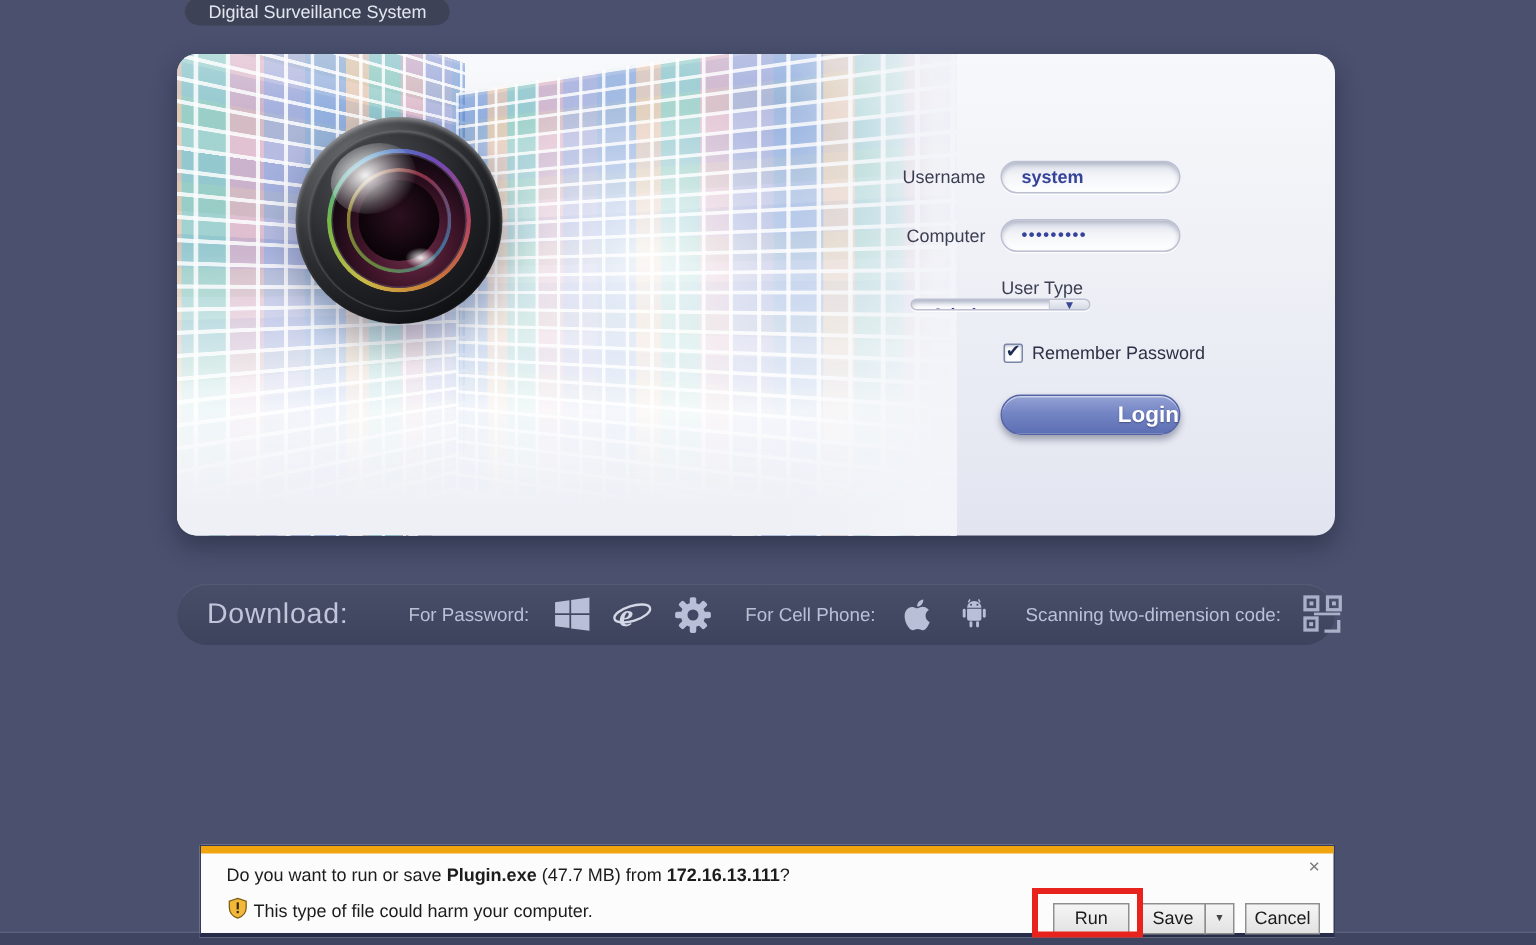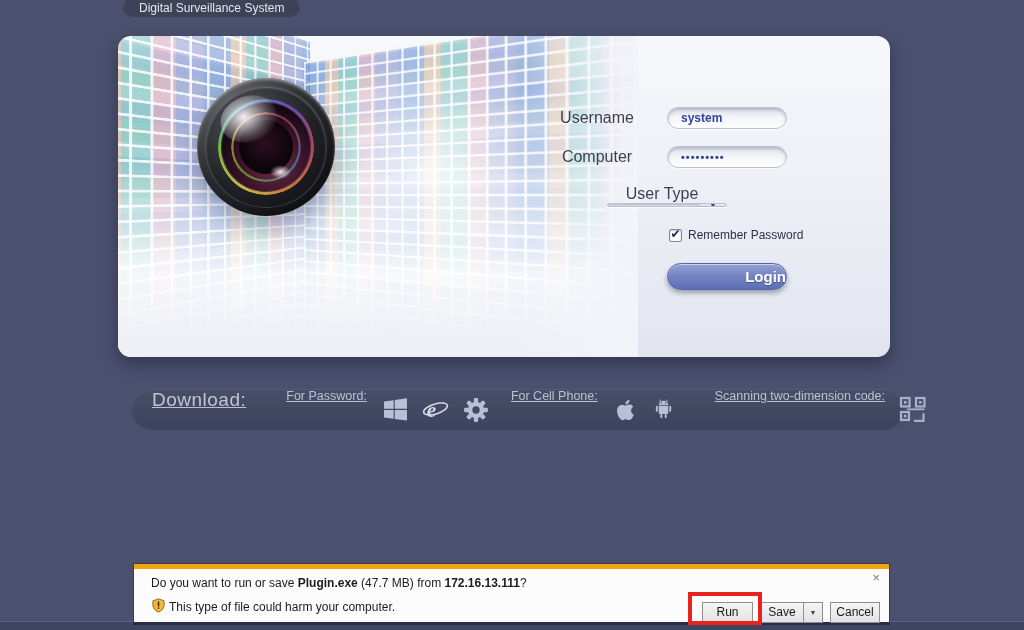--- a/index.html
+++ b/index.html
@@ -55,21 +55,21 @@
     background:radial-gradient(circle at 50% 44%, #2c1020 0%, #10050c 58%, #000 100%); }
   .lens-glint { position:absolute; left:17%; top:13%; width:42%; height:33%; border-radius:50%;
     background:radial-gradient(ellipse at 42% 42%, rgba(255,255,255,.95) 0%, rgba(255,255,255,.25) 52%, rgba(255,255,255,0) 75%);
     transform:rotate(-18deg); }
   .lens-glint-small { position:absolute; left:53%; top:63%; width:15%; height:10%; border-radius:50%;
     background:radial-gradient(ellipse, rgba(255,255,255,.9) 0%, rgba(255,255,255,0) 70%); }
 
   
   .form-row { position:absolute; left:419px; width:260px; height:22px; display:flex; align-items:center; }
   .row-username { top:71px; } .row-password { top:110px; } .row-usertype { top:149px;flex-direction:column; }
-  .form-label { width:120px; text-align:center; margin-right:10px; font-size:16px; color:#3c3f52; }
+  .form-label { width:120px; text-align:right; margin-right:10px; font-size:12px; color:#3c3f52; }
   .field { width:120px; height:22px; border-radius:12px; border:1px solid #bcc0d0;
     background:linear-gradient(180deg,#dcdfe9 0%, #f2f4f8 45%, #ffffff 100%);
     box-shadow:inset 0 2px 3px rgba(110,120,150,.38), 0 1px 0 rgba(255,255,255,.8);
     display:flex; overflow:hidden; }
   .field input { flex:1; min-width:0; border:none; outline:none; background:transparent;
     font-family:"Liberation Sans", sans-serif; font-size:12px; font-weight:bold; color:#35439b; padding:0 0 0 13px; }
   .field input.pw { letter-spacing:1px; font-size:11px; }
   .select-value { flex:1; font-size:12px; font-weight:bold; color:#35439b; line-height:20px; padding-left:13px; }
   .select-cap { width:27px; border-left:1px solid #c6cad8; border-radius:0 12px 12px 0;
     background:linear-gradient(180deg,#eff1f6 0%, #d6dae6 100%); display:flex; align-items:center; justify-content:center;
@@ -80,24 +80,24 @@
     box-shadow:inset 0 1px 2px rgba(90,100,130,.35); }
   .checkbox span { margin-top:-3px; }
   .remember-label { font-size:12px; color:#2e3145; }
   .login-btn { position:absolute; left:549px; top:227px; width:120px; height:27px; border-radius:14px;
     border:1px solid #5664a5; background:linear-gradient(180deg,#94a2d4 0%, #7485c4 45%, #5d6fb4 100%);
     color:#fff; font-weight:bold; font-size:15px; text-align:right; line-height:25px;
     text-shadow:0 1px 1px rgba(40,50,90,.55);
     box-shadow:0 3px 5px rgba(28,33,60,.38), inset 0 1px 0 rgba(255,255,255,.5); cursor:pointer; }
 
   
-  .dl-bar { position:absolute; left:132px; top:389px; width:772px; height:41px; border-radius:21px;
+  .dl-bar { position:absolute; left:118px; top:389px; width:772px; height:41px; border-radius:21px;
     background:linear-gradient(180deg,#484e68 0%, #3d435c 100%);
     box-shadow:inset 0 1px 0 rgba(255,255,255,.07);
-    display:flex; padding:0 20px; color:#bac0d6;text-decoration:underline; }
+    display:flex; align-items:center; padding:0 20px; color:#bac0d6; }
   .dl-title { font-size:19px; letter-spacing:.5px; margin-right:40px; color:#c0c5da; }
   .dl-label { font-size:12.5px; white-space:nowrap; }
   .dl-icons { display:flex; align-items:center; gap:14px; margin:0 14px 0 16px; }
   .dl-divider { width:1px; height:32px; background:rgba(255,255,255,.12); margin:0 4px; }
   .dl-icon { display:flex; align-items:center; justify-content:center; cursor:pointer; }
   .qr-gap { margin-left:14px; }
 
   
   .notif { position:absolute; left:133px; top:563px; width:757px; height:62px;
     background:#fcfcfc; border:1px solid #353b59; border-bottom:3px solid #272c49; z-index:10; }
@@ -225,21 +225,21 @@
             <rect x="13.3" y="16.8" width="2" height="4.4" rx="1"></rect>
             <rect x="8" y="1.4" width="1" height="2.6" rx=".5" transform="rotate(25 8.5 2.7)"></rect>
             <rect x="15" y="1.4" width="1" height="2.6" rx=".5" transform="rotate(-25 15.5 2.7)"></rect>
           </g>
           <circle cx="9.8" cy="5.4" r=".7" fill="#424863"></circle>
           <circle cx="14.2" cy="5.4" r=".7" fill="#424863"></circle>
         </svg>
       </div>
     </div>
     <div class="dl-divider"></div>
-    <div class="dl-label" style="margin-left:18px;">Scanning two-dimension code:</div>
+    <div class="dl-label" style="margin-left:1px;">Scanning two-dimension code:</div>
     <div class="dl-icon qr-gap">
       <svg width="30" height="27" viewBox="0 0 30 27">
         <g stroke="#aab0c8" stroke-width="2.2" fill="none">
           <rect x="2" y="2" width="8.5" height="8.5"></rect>
           <rect x="17" y="2" width="8.5" height="8.5"></rect>
           <rect x="2" y="16" width="8" height="8"></rect>
         </g>
         <g fill="#aab0c8">
           <rect x="5" y="5" width="2.6" height="2.6"></rect>
           <rect x="20" y="5" width="2.6" height="2.6"></rect>

